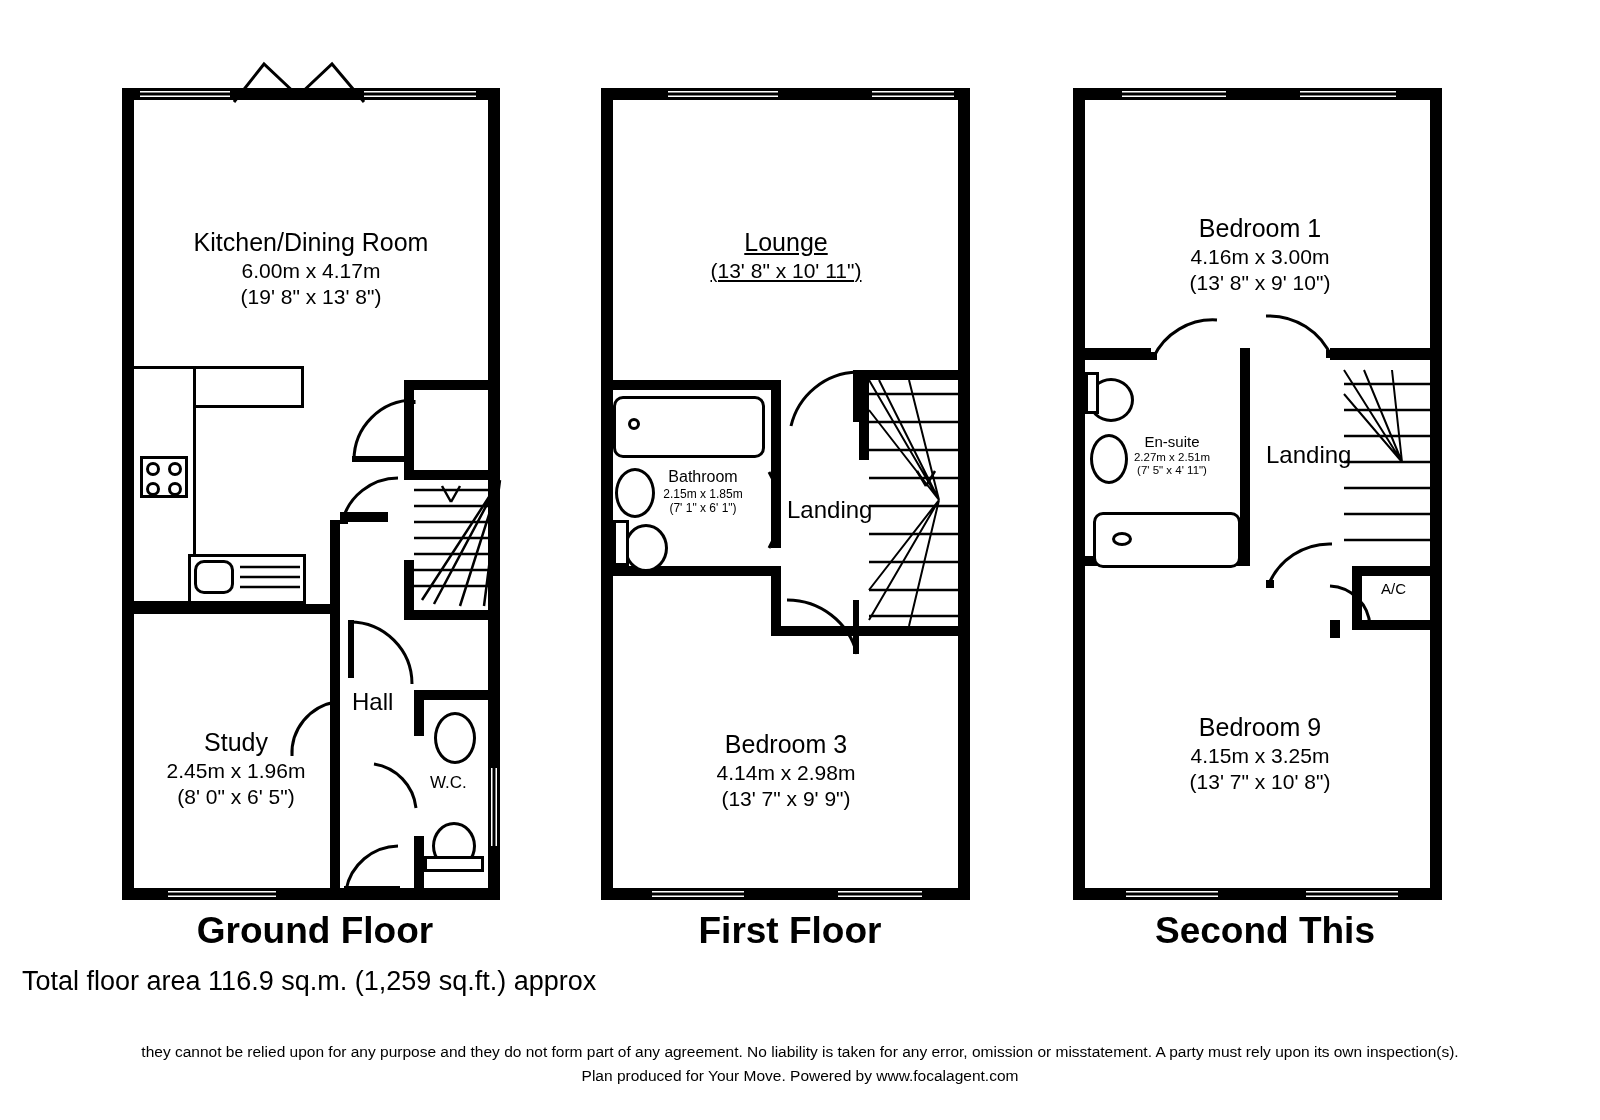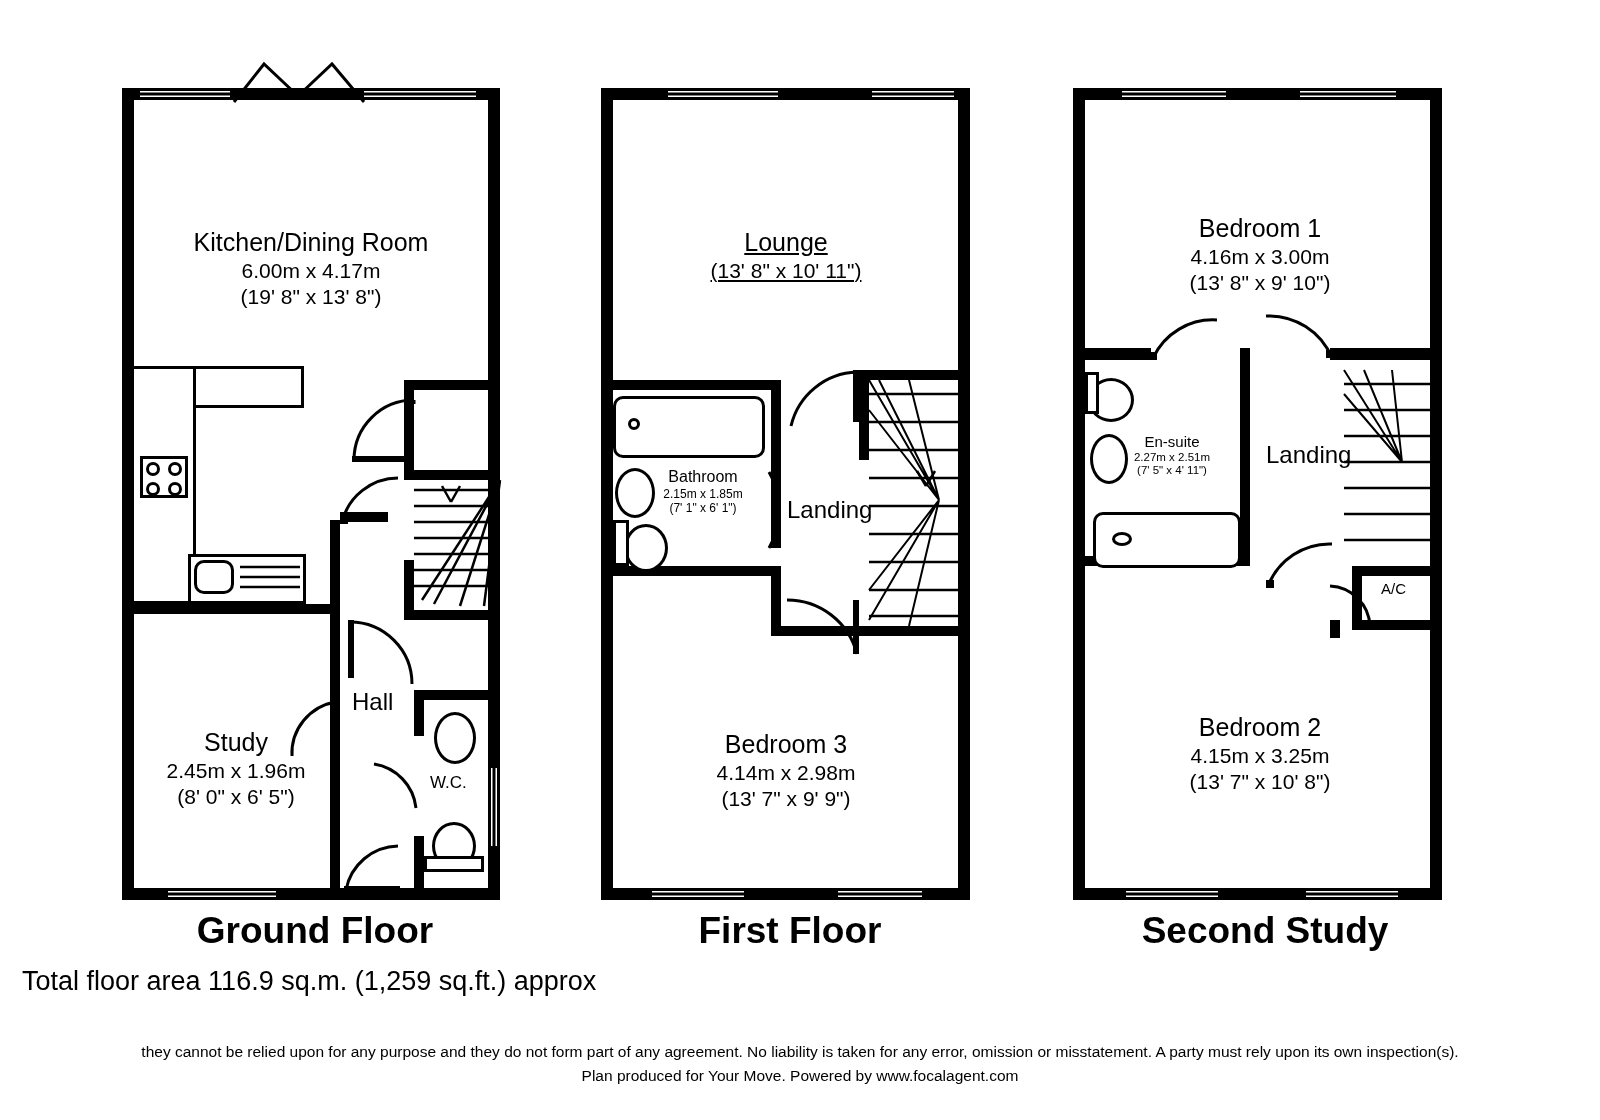--- a/index.html
+++ b/index.html
@@ -251,27 +251,27 @@
       <div class="name">Bedroom 1</div>
       <div class="dim">4.16m x 3.00m</div>
       <div class="dim">(13' 8" x 9' 10")</div>
     </div>
     <div class="room tiny" style="left:1104px;top:433px;width:136px;">
       <div class="name">En-suite</div>
       <div class="dim">2.27m x 2.51m</div>
       <div class="dim">(7' 5" x 4' 11")</div>
     </div>
     <div class="room" style="left:1090px;top:713px;width:340px;">
-      <div class="name">Bedroom 2</div>
+      <div class="name">Bedroom 9</div>
       <div class="dim">4.15m x 3.25m</div>
       <div class="dim">(13' 7" x 10' 8")</div>
     </div>
     <div class="lbl" style="left:1266px;top:441px;">Landing</div>
     <div class="lbl xs" style="left:1381px;top:580px;">A/C</div>
 
-    <div class="floor-title" style="left:1010px;top:910px;width:510px;">Second Study</div>
+    <div class="floor-title" style="left:1010px;top:910px;width:510px;">Second This</div>
   </div>
 
   <div class="total" style="left:22px;top:966px;">Total floor area 116.9 sq.m. (1,259 sq.ft.) approx</div>
   <div class="footer disc" style="top:1064px;">Plan produced for Your Move. Powered by www.focalagent.com</div>
   <div class="footer disc" style="top:1040px;">they cannot be relied upon for any purpose and they do not form part of any agreement. No liability is taken for any error, omission or misstatement. A party must rely upon its own inspection(s).</div>
 
 </div>
 
 </body></html>

